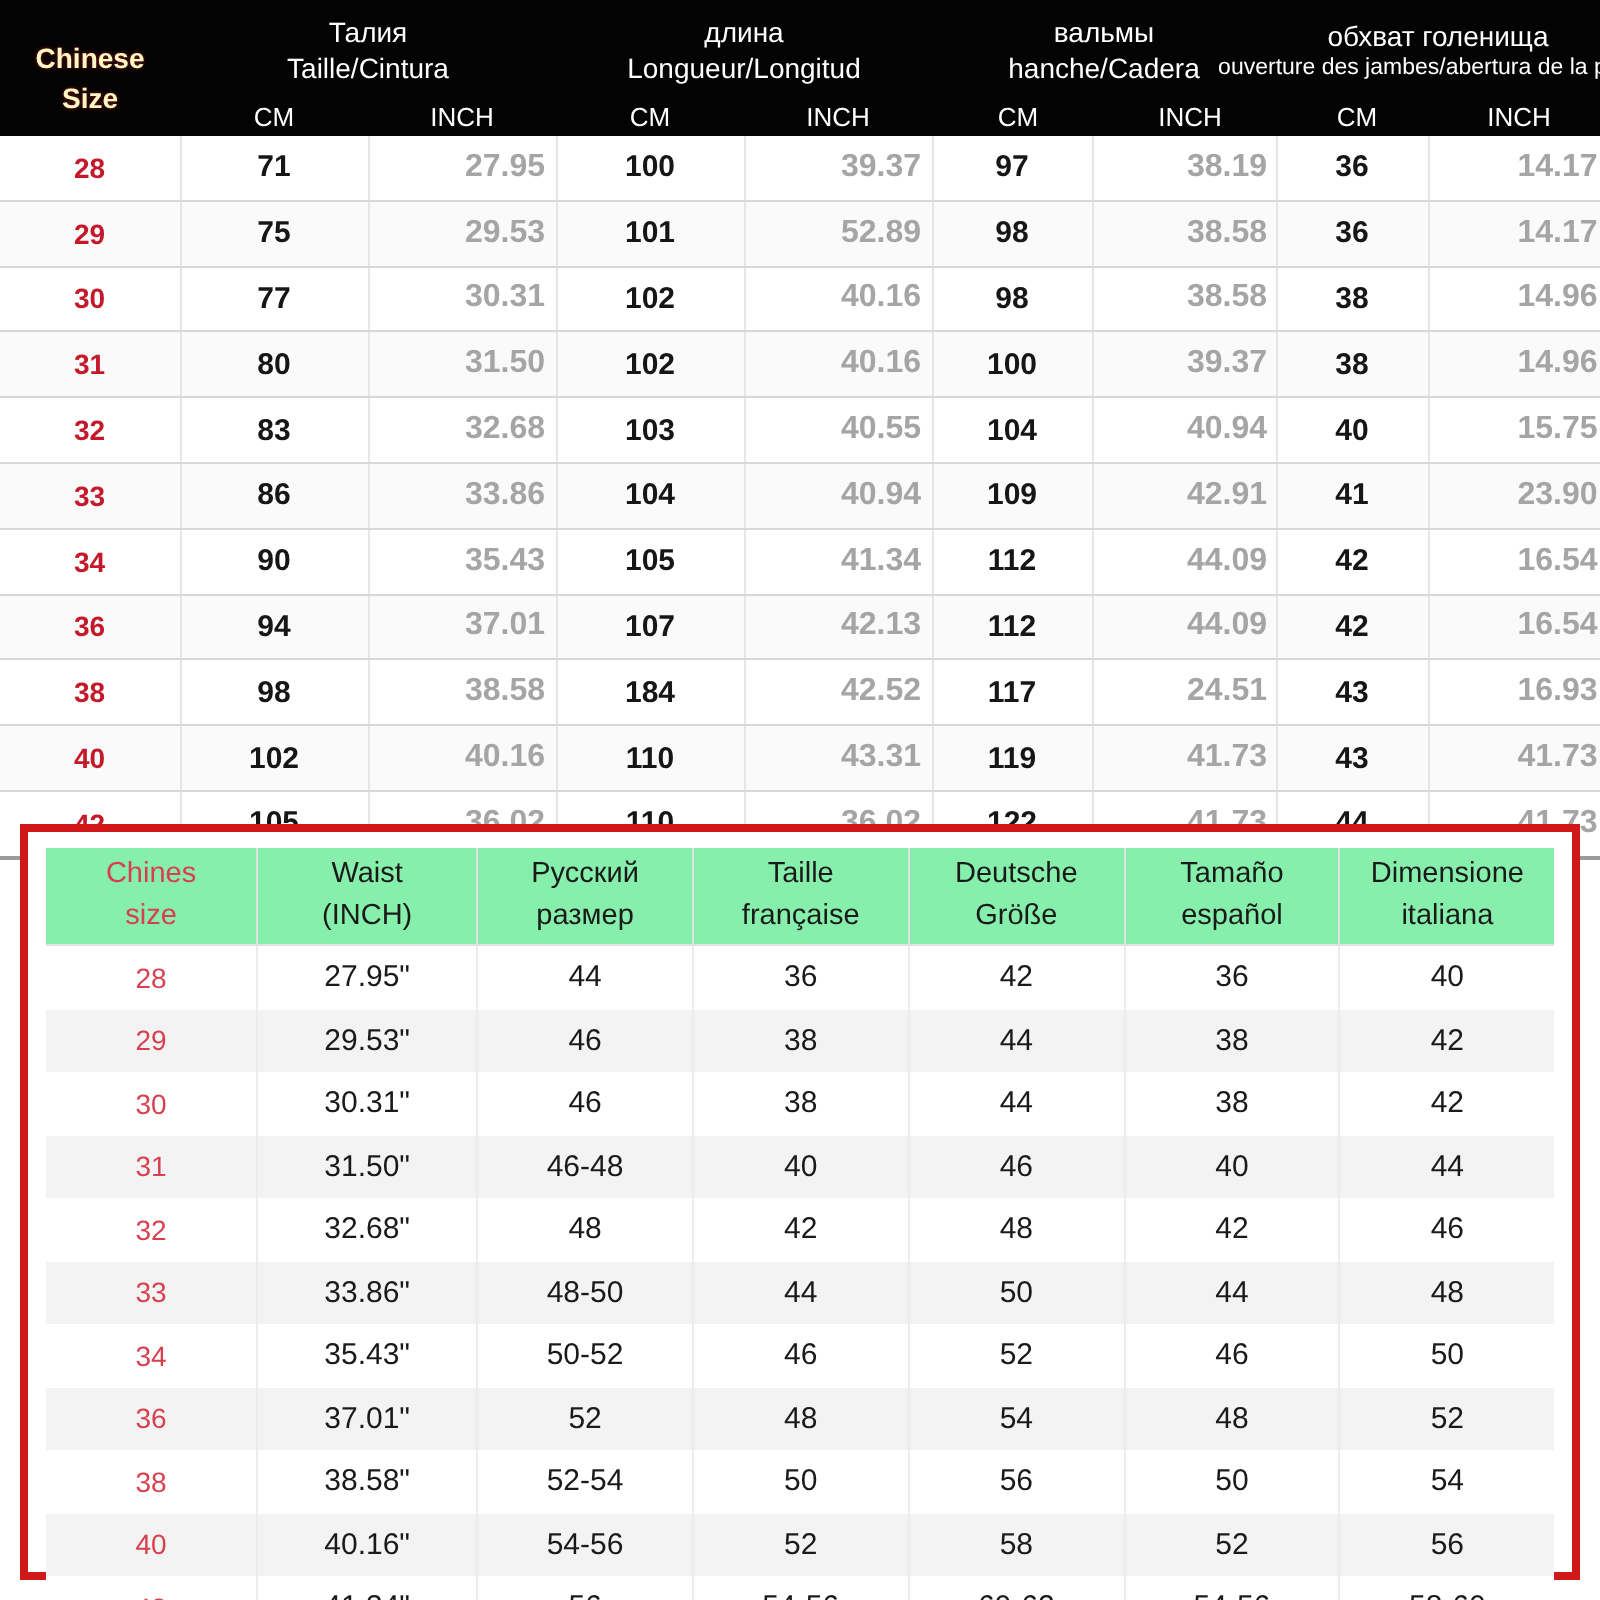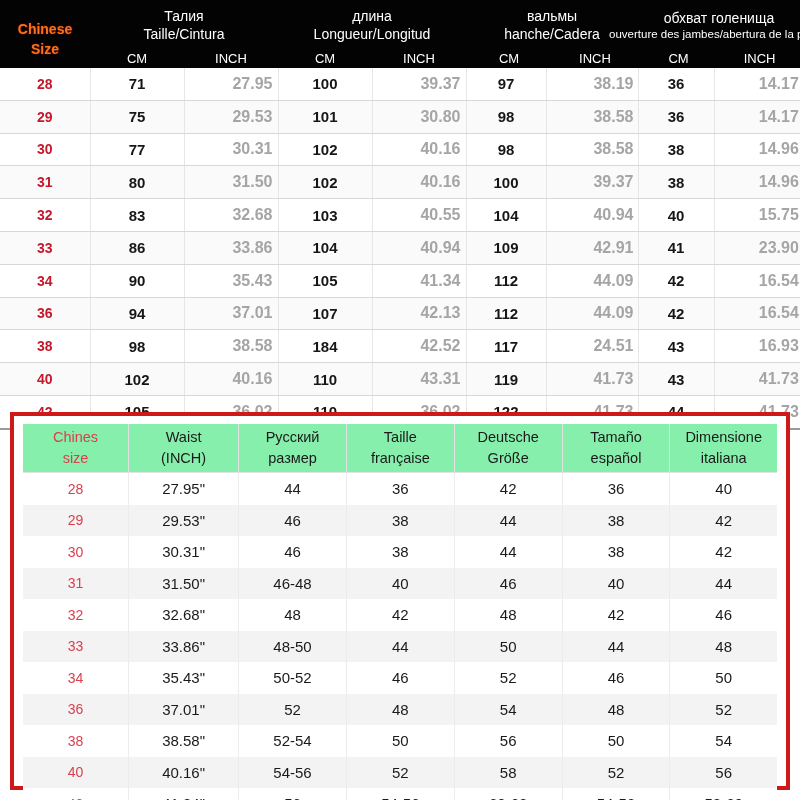--- a/index.html
+++ b/index.html
@@ -62,21 +62,21 @@
     height: 20px;
     align-items: center;
   }
   .t1-unit {
     flex: 1 1 0;
     text-align: center;
     font-size: 13px;
     color: #ffffff;
   }
   .t1-chinese {
-    color: #f97316;
+    color: #fef9c3;
     font-size: 14px;
     font-weight: bold;
     line-height: 1.45;
     text-align: center;
     padding-top: 7px;
     text-shadow: 0 0 2px rgba(224,32,32,0.6);
   }
   table.t1 tbody td {
     height: 29.8px;
     text-align: center;
@@ -263,21 +263,21 @@
           <td>97</td>
           <td class="inch">38.19</td>
           <td>36</td>
           <td class="inch lastcol">14.17</td>
         </tr>
         <tr>
           <td class="sz">29</td>
           <td>75</td>
           <td class="inch">29.53</td>
           <td>101</td>
-          <td class="inch">30.80</td>
+          <td class="inch">52.89</td>
           <td>98</td>
           <td class="inch">38.58</td>
           <td>36</td>
           <td class="inch lastcol">14.17</td>
         </tr>
         <tr>
           <td class="sz">30</td>
           <td>77</td>
           <td class="inch">30.31</td>
           <td>102</td>

